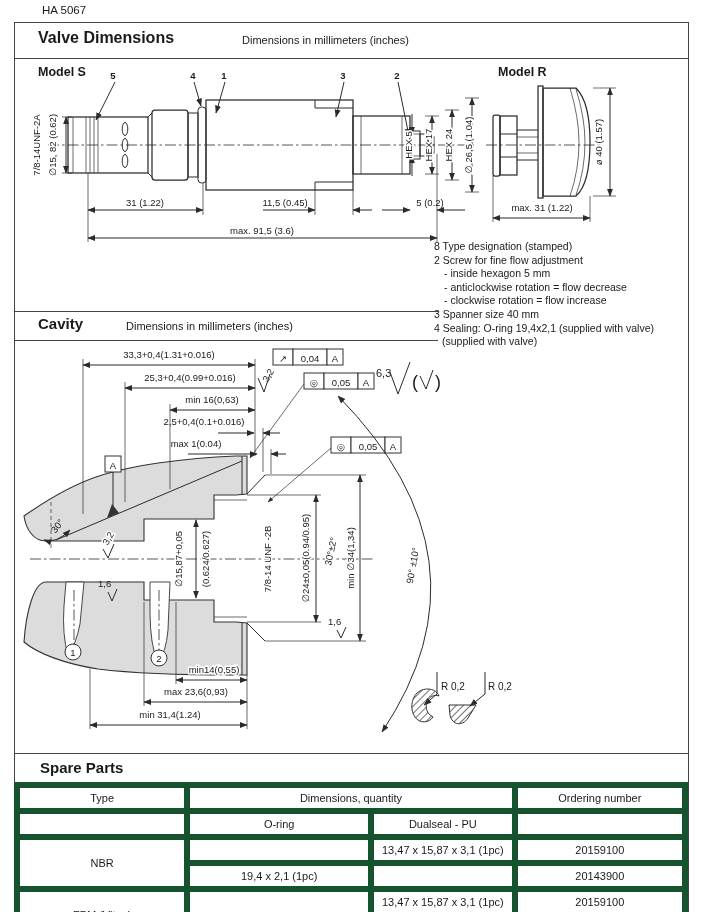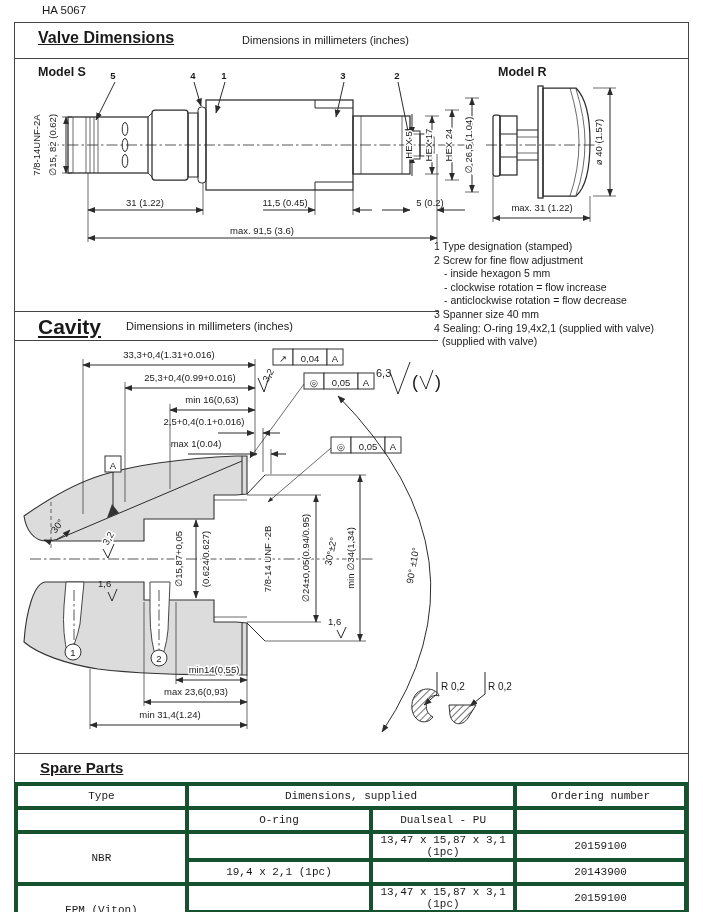--- a/index.html
+++ b/index.html
@@ -1,34 +1,34 @@
 <!DOCTYPE html>
 <html><head>
 <meta charset="utf-8">
 <style>
   html,body{margin:0;padding:0;background:#fff;}
   body{width:703px;height:912px;position:relative;font-family:"Liberation Sans",sans-serif;color:#1a1a1a;overflow:hidden;}
   .abs{position:absolute;}
   #doc-number{left:14px;top:4px;font-size:11.5px;margin-left:28px;}
   #outer-box{left:14px;top:22px;width:673px;height:889px;border:1.4px solid #444;}
-  .band-title{font-weight:bold;text-decoration:underline;}
+  .band-title{font-weight:bold;}
   #valve-band{left:14px;top:22px;width:674px;height:36px;border-bottom:1.3px solid #444;}
   #valve-title{left:24px;top:7px;font-size:16px;}
   #valve-units{left:228px;top:12px;font-size:11px;}
   #cavity-band{left:14px;top:311px;width:424px;height:28px;border-top:1.3px solid #444;border-bottom:1.3px solid #444;}
-  #cavity-title{left:24px;top:3px;font-size:21px;}
+  #cavity-title{left:24px;top:3px;font-size:15px;}
   #cavity-units{left:112px;top:8px;font-size:11px;}
   #spare-band{left:14px;top:753px;width:674px;height:29px;border-top:1.3px solid #444;}
   #spare-title{left:26px;top:5px;font-size:15px;}
   #notes{left:434px;top:240px;width:256px;font-size:10.5px;line-height:13.6px;white-space:nowrap;}
   .ind{padding-left:10px;}
   .ind2{padding-left:8px;}
   
   #spare-table{position:absolute;left:14px;top:782px;width:674px;border-collapse:collapse;font-size:11px;table-layout:fixed;}
-  #spare-table td{border:4px solid #14532d;text-align:center;height:20px;padding:0;overflow:hidden;font-family:Liberation Mono, monospace;}
+  #spare-table td{border:6px solid #14532d;text-align:center;height:20px;padding:0;overflow:hidden;}
   
   svg{position:absolute;overflow:visible;}
   svg text{font-family:"Liberation Sans",sans-serif;fill:#1a1a1a;}
   .ln{stroke:#2b2b2b;stroke-width:1;fill:none;}
   .lt{stroke:#2b2b2b;stroke-width:0.7;fill:none;}
   .lo{stroke:#2b2b2b;stroke-width:1.25;fill:none;}
   .cl{stroke:#2b2b2b;stroke-width:0.8;fill:none;stroke-dasharray:11 3 2.5 3;}
   .dt{font-size:9.5px;text-anchor:middle;}
   .bgt{paint-order:stroke;stroke:#fff;stroke-width:3px;}
   .bold{font-weight:bold;}
@@ -170,25 +170,25 @@
     <line x1="120" y1="28" x2="120" y2="136" class="ln" marker-start="url(#arrR)" marker-end="url(#arrR)"></line>
     <text transform="rotate(-90 112 82)" x="112" y="82" class="dt bgt">ø 40 (1.57)</text>
     <line x1="3" y1="116" x2="3" y2="162" class="lt"></line>
     <line x1="100" y1="136" x2="100" y2="162" class="lt"></line>
     <line x1="3" y1="158" x2="100" y2="158" class="ln" marker-start="url(#arrR)" marker-end="url(#arrR)"></line>
     <text x="52" y="151" class="dt">max. 31 (1.22)</text>
   </g>
 </svg>
 
 <div class="abs" id="notes">
-  <div>1 Type designation (stamped)</div>
+  <div>8 Type designation (stamped)</div>
   <div>2 Screw for fine flow adjustment</div>
   <div class="ind">- inside hexagon  5 mm</div>
+  <div class="ind">- anticlockwise rotation = flow decrease</div>
   <div class="ind">- clockwise rotation = flow increase</div>
-  <div class="ind">- anticlockwise rotation = flow decrease</div>
   <div>3  Spanner size 40 mm</div>
   <div>4 Sealing: O-ring 19,4x2,1 (supplied with valve)</div>
   <div class="ind2">(supplied with valve)</div>
 </div>
 
 <div class="abs" id="cavity-band">
   <div class="abs band-title" id="cavity-title">Cavity</div>
   <div class="abs" id="cavity-units">Dimensions in millimeters (inches)</div>
 </div>
 
@@ -353,21 +353,21 @@
 <table id="spare-table">
   <colgroup>
     <col style="width:25.5%">
       <col style="width:27.5%">
       <col style="width:21.5%">
       <col style="width:25.5%">
   </colgroup>
   <tbody>
       <tr>
     <td>Type</td>
-    <td colspan="2">Dimensions, supplied</td>
+    <td colspan="2">Dimensions, quantity</td>
     <td>Ordering number</td>
   </tr>
   <tr>
     <td></td>
     <td>O-ring</td>
     <td>Dualseal - PU</td>
     <td></td>
   </tr>
   <tr>
     <td rowspan="2">NBR</td>

